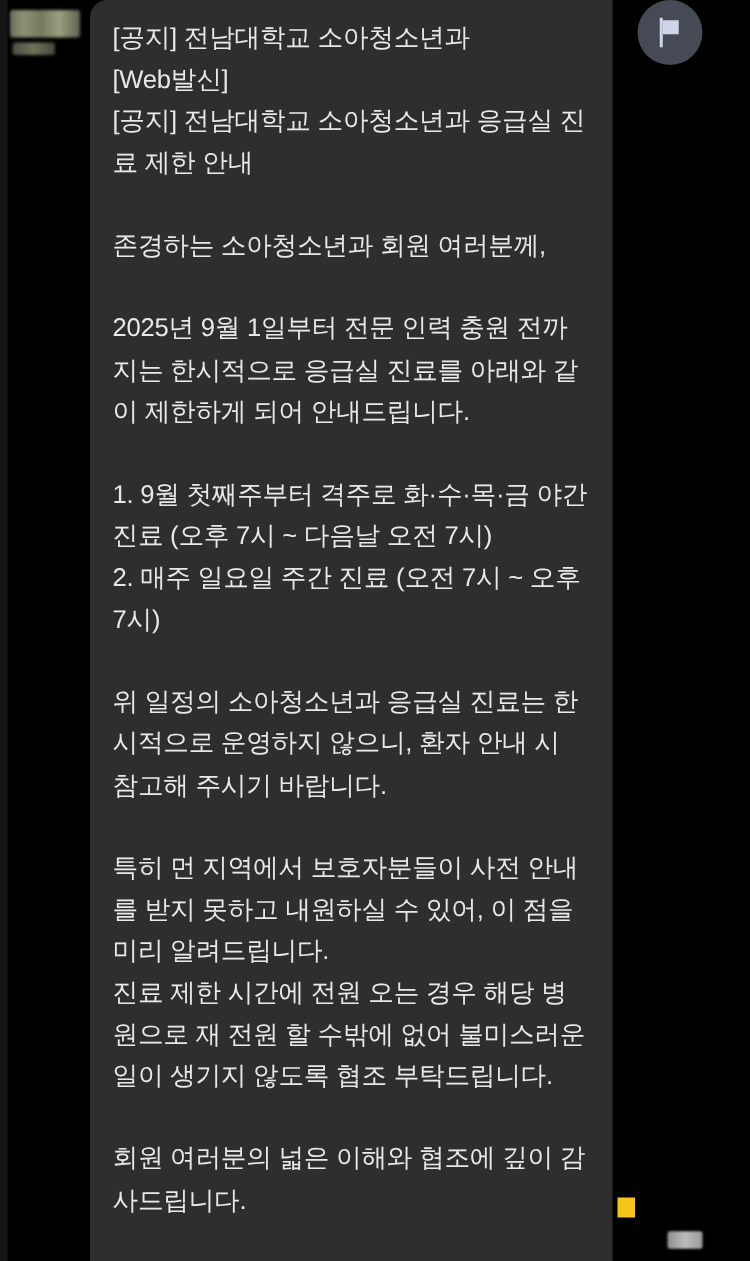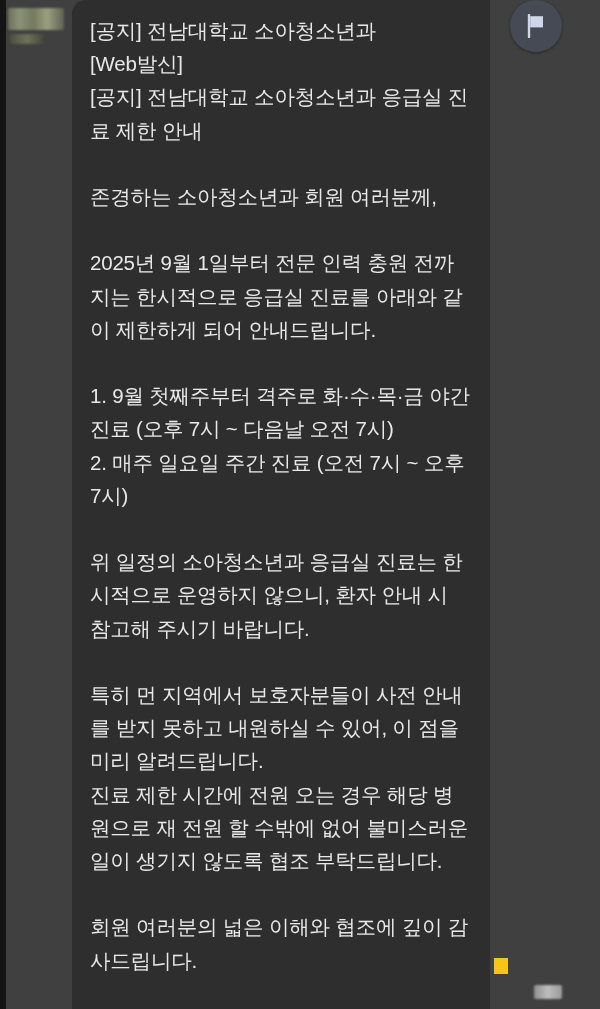--- a/index.html
+++ b/index.html
@@ -11,21 +11,21 @@
     width: 600px;
     height: 1009px;
     position: relative;
     overflow: hidden;
     font-family: "Liberation Sans", sans-serif;
   }
 
   .screen {
     position: absolute;
     inset: 0;
-    background: #404040;
+    background: #000000;
   }
 
   
   .sender-block {
     position: absolute;
     left: 0;
     top: 0;
     width: 72px;
     height: 1009px;
   }

